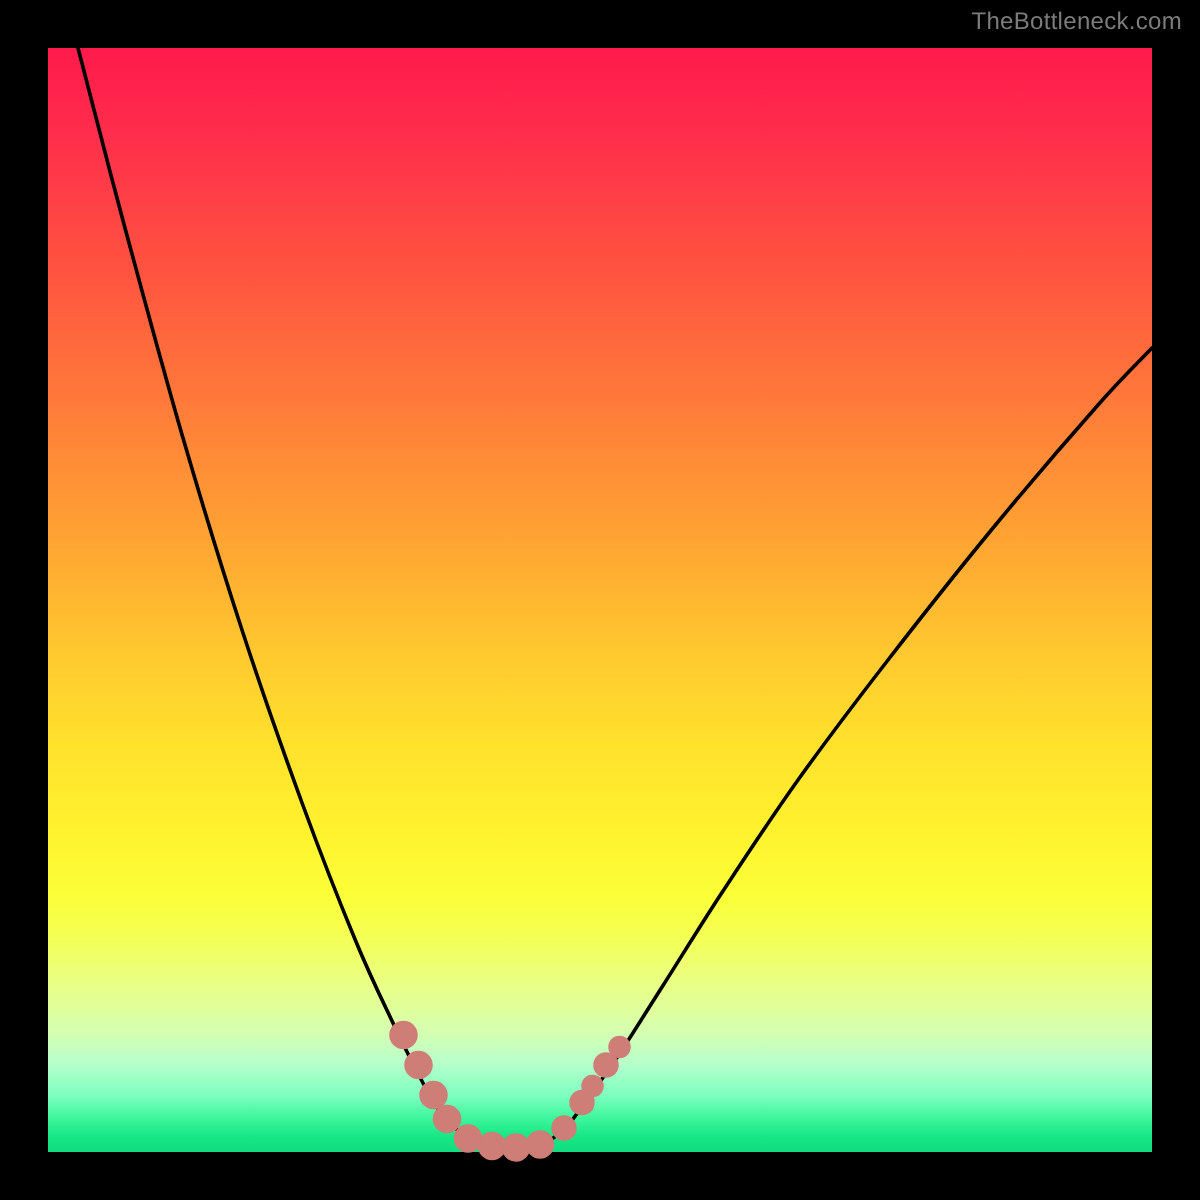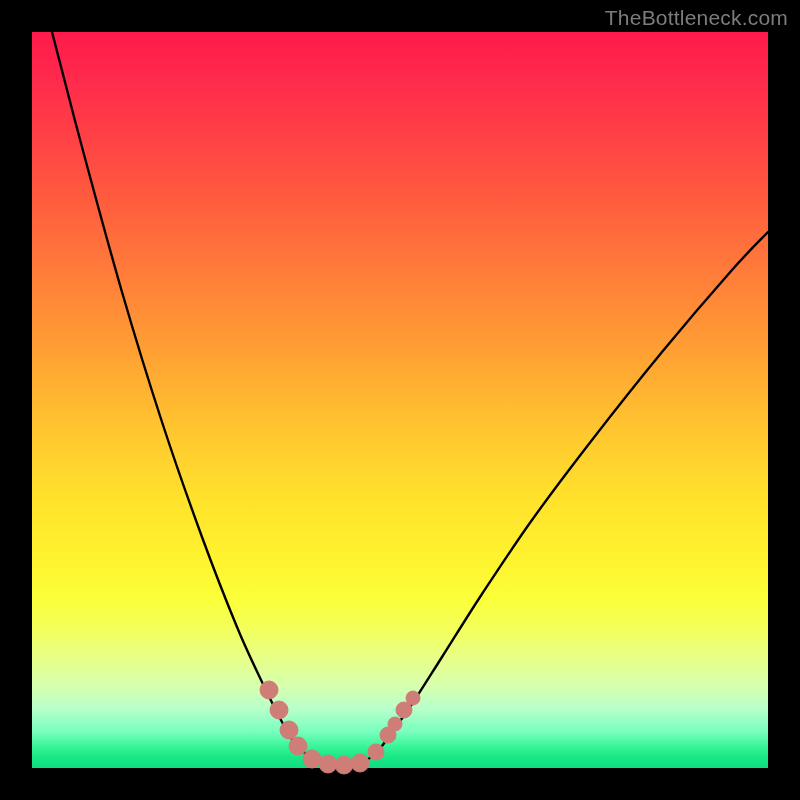--- a/index.html
+++ b/index.html
@@ -44,21 +44,21 @@
       #3cf59a 97%,
       #18e887 98.5%,
       #0fdd80 100%
     );
   }
   .watermark {
     position: absolute;
     top: 6px;
     right: 12px;
     color: #7c7c7c;
-    font-size: 21px;
+    font-size: 16px;
     font-weight: 500;
     letter-spacing: 0.2px;
     user-select: none;
   }
   svg.curve {
     position: absolute;
     left: 0;
     top: 0;
     width: 736px;
     height: 736px;

